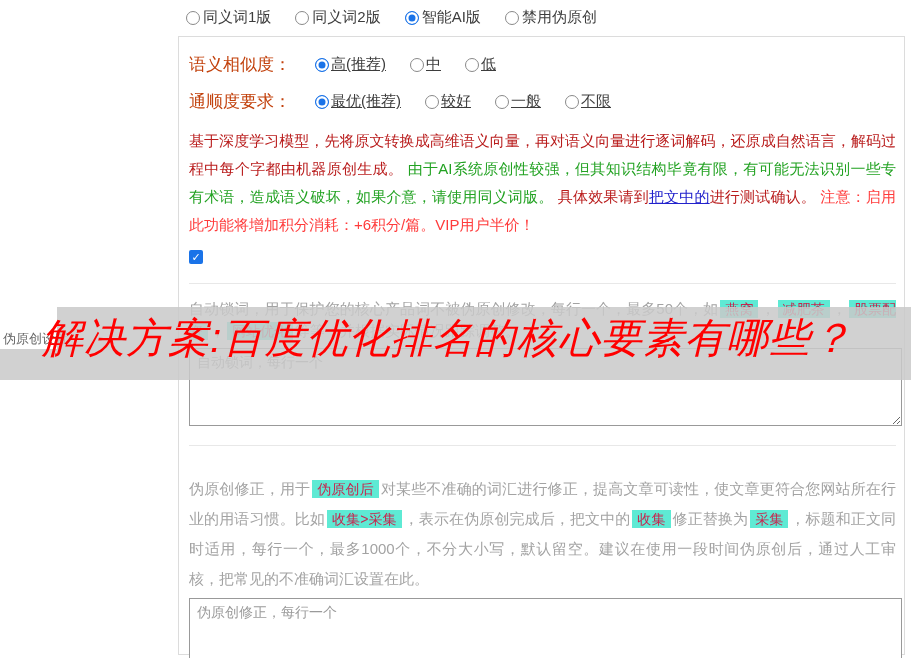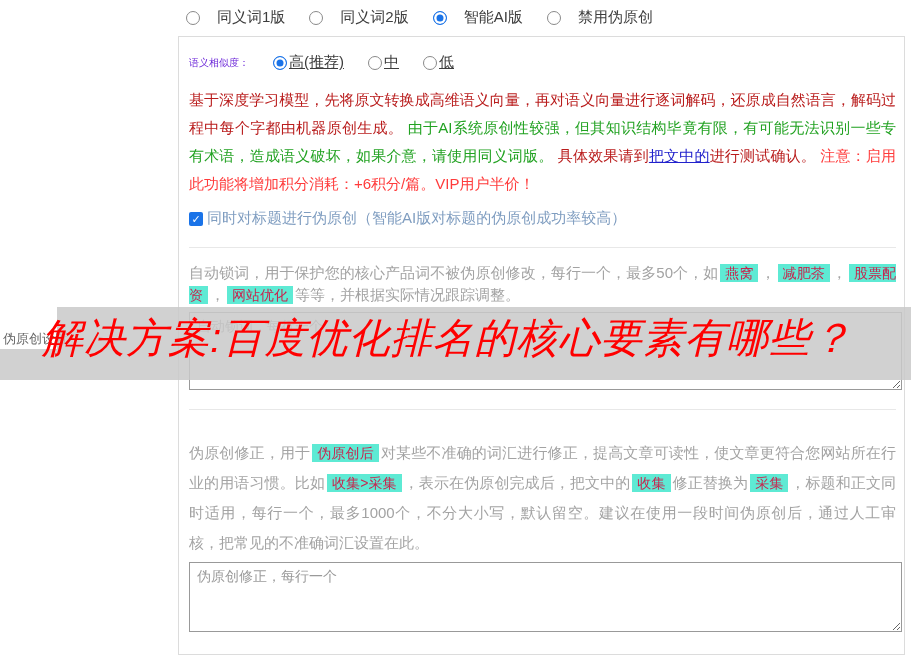--- a/index.html
+++ b/index.html
@@ -1,30 +1,30 @@
 <!DOCTYPE html>
 <html><head>
 <meta charset="utf-8">
 <style>
   * { margin:0; padding:0; box-sizing:border-box; }
   html,body { width:911px; height:658px; background:#fff; overflow:hidden;
               font-family:"Liberation Sans","DejaVu Sans",sans-serif; position:relative; }
 
   
   .mode-row { position:absolute; left:186px; top:8px; display:flex; gap:24px; align-items:center; }
-  .opt { display:inline-flex; align-items:center; gap:17px; font-size:15px; color:#3d3d3d; cursor:default; }
+  .opt { display:inline-flex; align-items:center; gap:3px; font-size:15px; color:#3d3d3d; cursor:default; }
   .radio { width:14px; height:14px; border-radius:50%; border:1px solid #8a8a8a; background:#fff; flex:0 0 auto; }
   .radio.sel { border-color:#1a73e8; background:#1a73e8; box-shadow:inset 0 0 0 2.5px #fff; }
 
   
   .box { position:absolute; left:178px; top:36px; width:727px; height:619px;
          border:1px solid #dcdcdc; background:#fff; padding:10px 8px 10px 10px; }
 
   .setting-row { display:flex; align-items:center; gap:24px; margin:6px 0 14px 0; }
-  .setting-label { font-size:10px; color:#6d28d9; }
+  .setting-label { font-size:17px; color:#c2410c; }
   .setting-row .opt { gap:2px;text-decoration:underline; }
 
   .desc { font-size:15px; line-height:28px; color:#a3a3a3; margin-top:10px; text-align:justify; }
   .seg-gray { color:#b91c1c; }
   .seg-green { color:#22a222; }
   .seg-red { color:#ff3b3b; }
   a.demo-link { color:#2222cc; text-decoration:underline; cursor:pointer; }
 
   .chk-row { display:flex; align-items:center; gap:4px; margin-top:11px; }
   .checkbox { width:14px; height:14px; border-radius:2px; background:#1a73e8; color:#fff;
@@ -86,26 +86,44 @@
     <span class="opt">
       <span class="radio"></span>
       <span>中</span>
     </span>
     <span class="opt">
       <span class="radio"></span>
       <span>低</span>
     </span>
   </div>
 
+  <div class="setting-row">
+    <span class="setting-label">通顺度要求：</span>
+    <span class="opt">
+      <span class="radio sel"></span>
+      <span>最优(推荐)</span>
+    </span>
+    <span class="opt">
+      <span class="radio"></span>
+      <span>较好</span>
+    </span>
+    <span class="opt">
+      <span class="radio"></span>
+      <span>一般</span>
+    </span>
+    <span class="opt">
+      <span class="radio"></span>
+      <span>不限</span>
+    </span>
+  </div>
 
   <p class="desc"><span class="seg-gray">基于深度学习模型，先将原文转换成高维语义向量，再对语义向量进行逐词解码，还原成自然语言，解码过程中每个字都由机器原创生成。 </span><span class="seg-green">由于AI系统原创性较强，但其知识结构毕竟有限，有可能无法识别一些专有术语，造成语义破坏，如果介意，请使用同义词版。 </span><span class="seg-gray">具体效果请到</span><a class="demo-link">把文中的</a><span class="seg-gray">进行测试确认。 </span><span class="seg-red">注意：启用此功能将增加积分消耗：+6积分/篇。VIP用户半价！</span></p>
 
   <div class="chk-row">
     <span class="checkbox">✓</span>
-    <span class="chk-label">同时对标题进行伪原创（智能AI版对标题的伪原创成功率较高）</span>
   </div>
 
   <hr class="divider">
 
   <p class="para"><span>自动锁词，用于保护您的核心产品词不被伪原创修改，每行一个，最多50个，如</span><span class="kw">燕窝</span><span>，</span><span class="kw">减肥茶</span><span>，</span><span class="kw">股票配资</span><span>，</span><span class="kw">网站优化</span><span>等等，并根据实际情况跟踪调整。</span></p>
 
   <textarea class="ta1" placeholder="自动锁词，每行一个" style=""></textarea>
 
   <hr class="divider">
 

